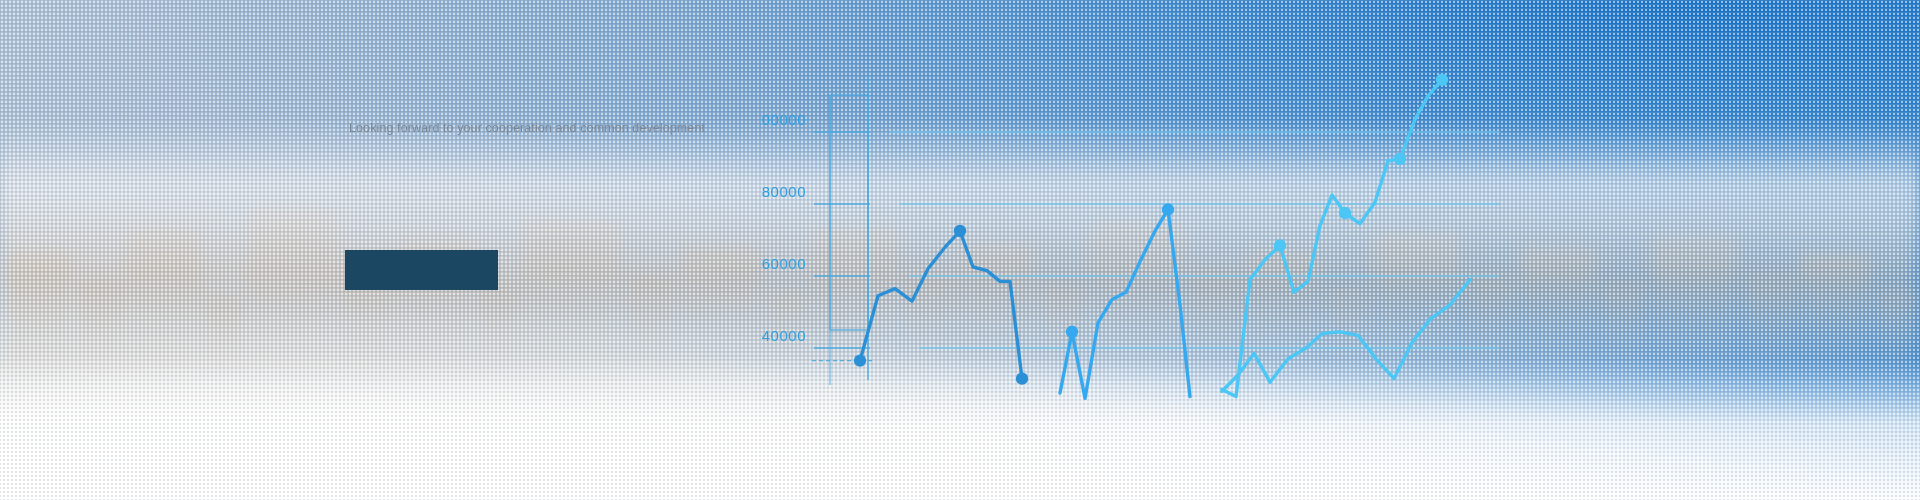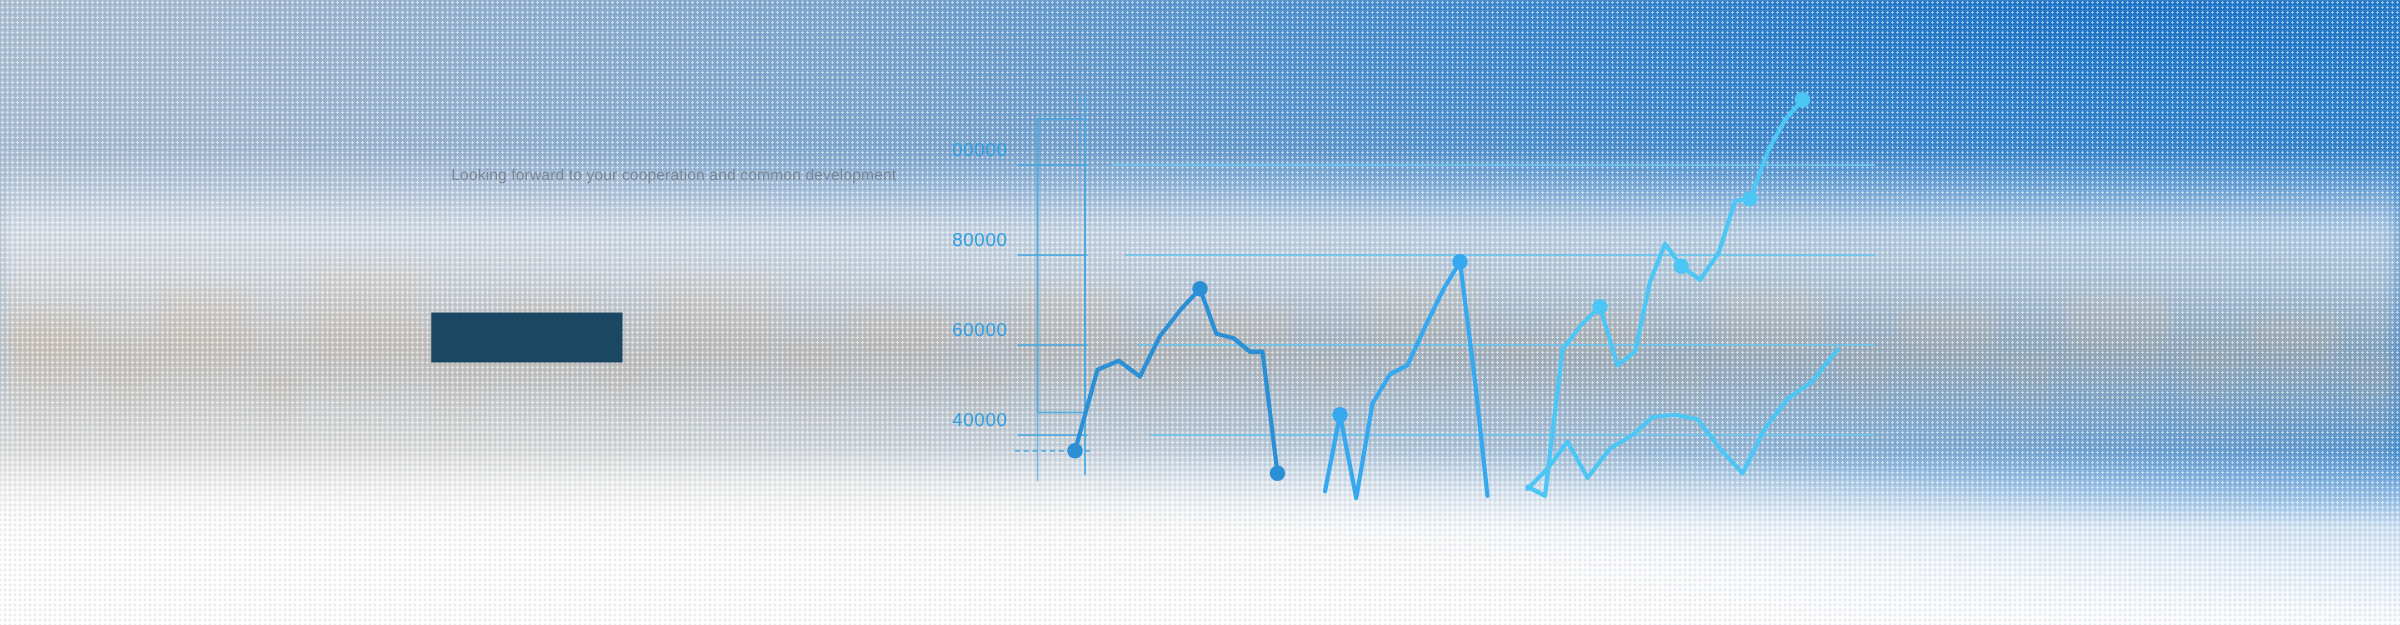--- a/index.html
+++ b/index.html
@@ -77,21 +77,21 @@
     font-size:40px;line-height:1;letter-spacing:4px;
     color:#14455f;font-weight:400;
     margin:0 0 44px 0;white-space:nowrap;
   }
   .subtitle{
     font-size:25px;line-height:1;letter-spacing:2px;
     color:#5b6b7c;font-weight:400;margin:0 0 12px 0;white-space:nowrap;
   }
   .subtitle-en{
     font-size:12.5px;line-height:1;letter-spacing:0.1px;
-    color:#7b8694;font-weight:400;margin:16px;white-space:nowrap;
+    color:#7b8694;font-weight:400;margin:4px;white-space:nowrap;
   }
   .cta{
     position:absolute;left:345px;top:250px;
     width:153px;height:40px;
     background:#1c4763;border:0;padding:0;
     cursor:pointer;display:block;
   }
 
   
   .chart{position:absolute;left:760px;top:0;width:1160px;height:500px;}

